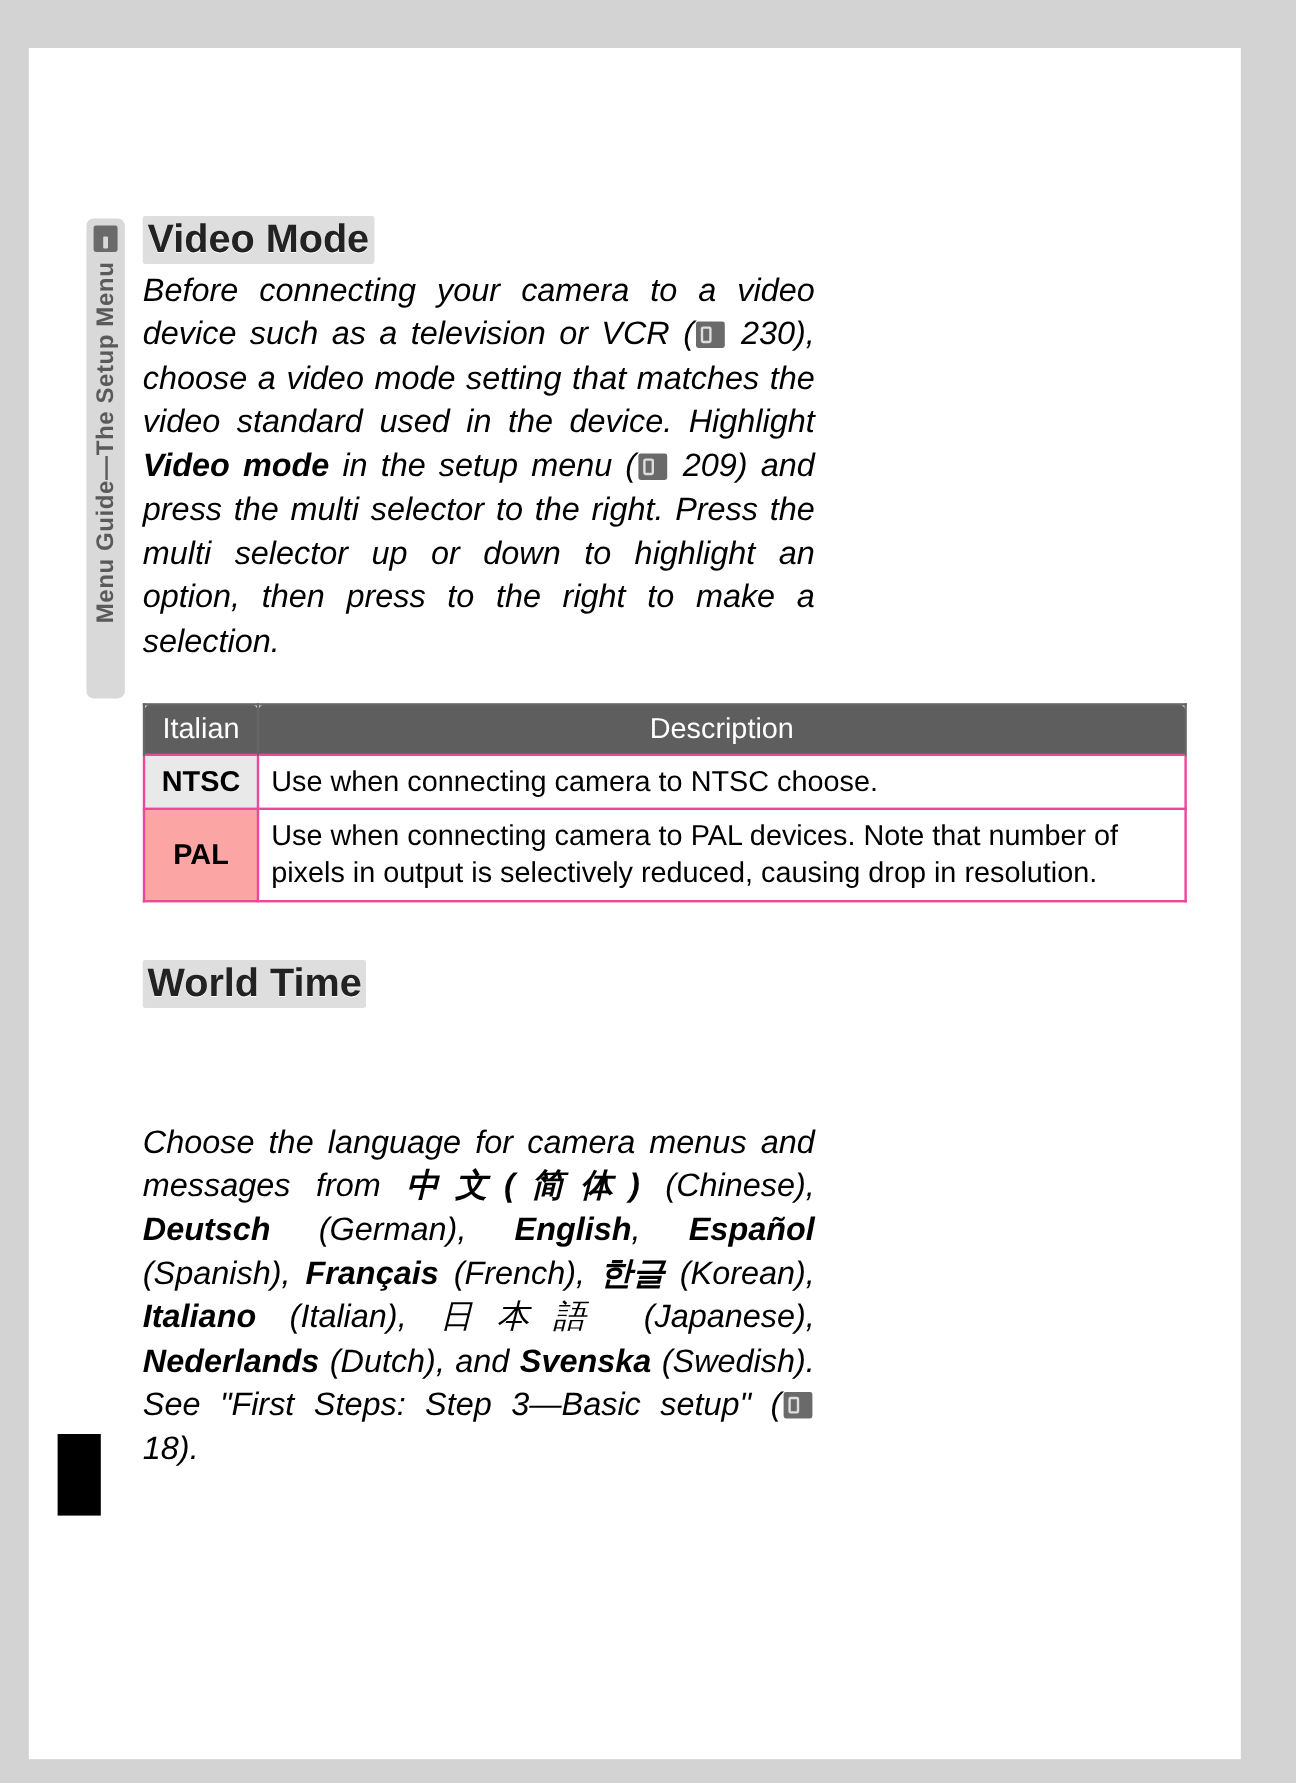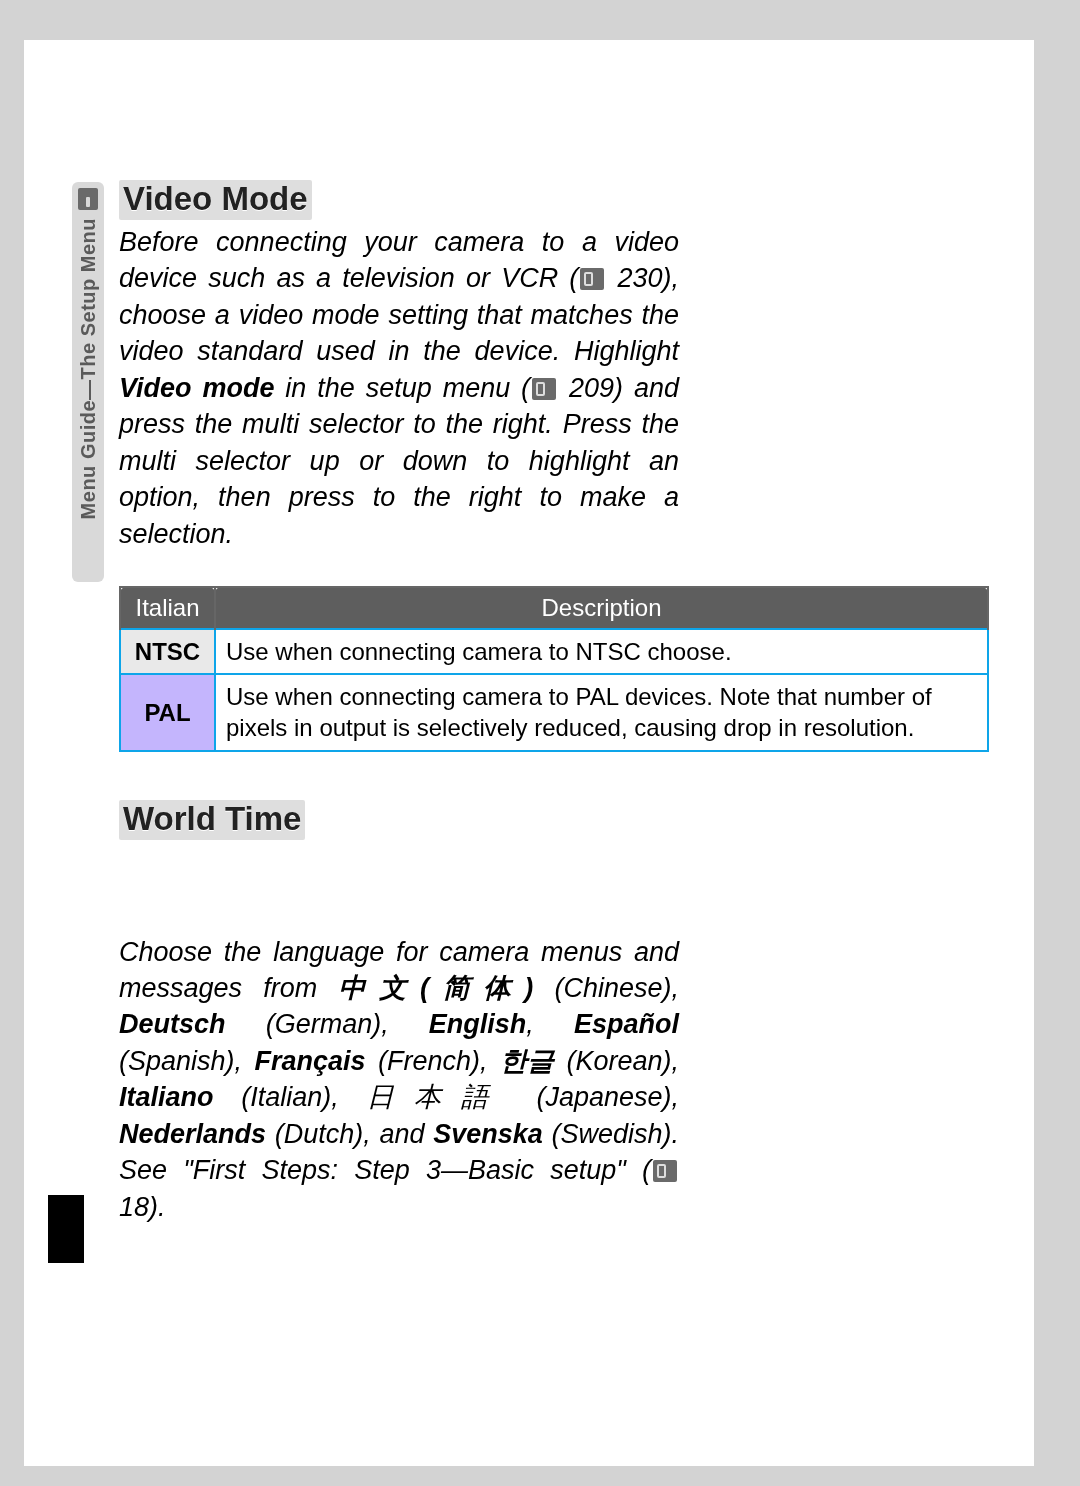--- a/index.html
+++ b/index.html
@@ -130,31 +130,31 @@
     background: #5e5e5e;
     color: #fff;
     font-weight: 400;
     padding: 6px 8px;
     border: 2px solid #666;
     border-bottom: none;
     border-radius: 6px 6px 0 0;
   }
   table.opt th:first-child { width: 95px; }
   table.opt td {
-    border: 2px solid #0ea5e9;
+    border: 2px solid #ec4899;
     padding: 6px 10px;
     line-height: 1.3;
     background: #fff;
   }
   table.opt td.opt-name {
     font-weight: 700;
     text-align: center;
     background: #e9e9e9;
   }
-  table.opt tr:nth-child(3) td.opt-name { background: #c4b5fd; }
+  table.opt tr:nth-child(3) td.opt-name { background: #fca5a5; }
 
   .gap-lg { margin-top: 48px; }
   .gap-xl { margin-top: 90px; }
 
   strong { font-weight: 700; }
 </style>
 </head>
 <body>
 
 <div class="page">

